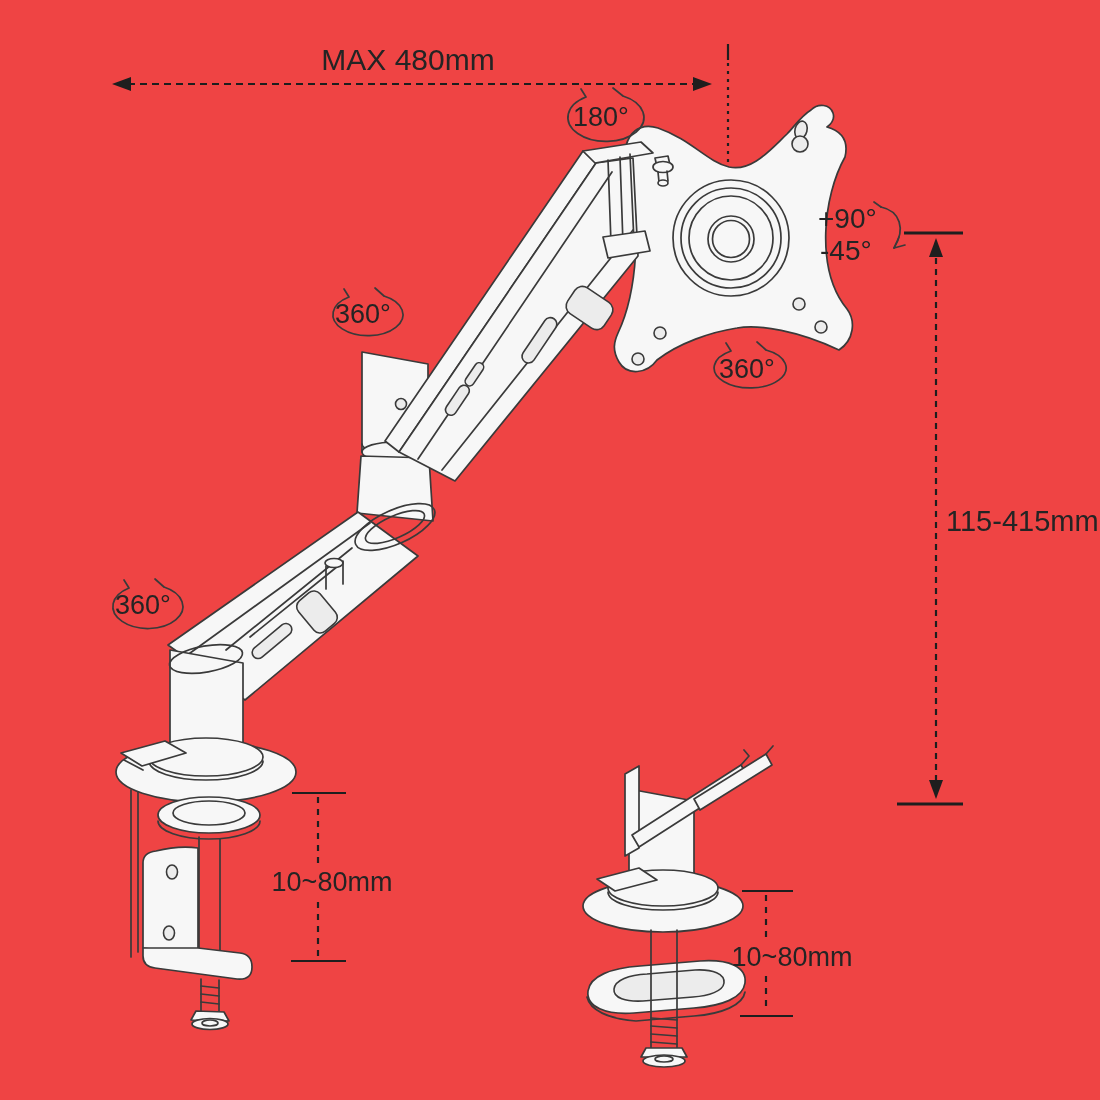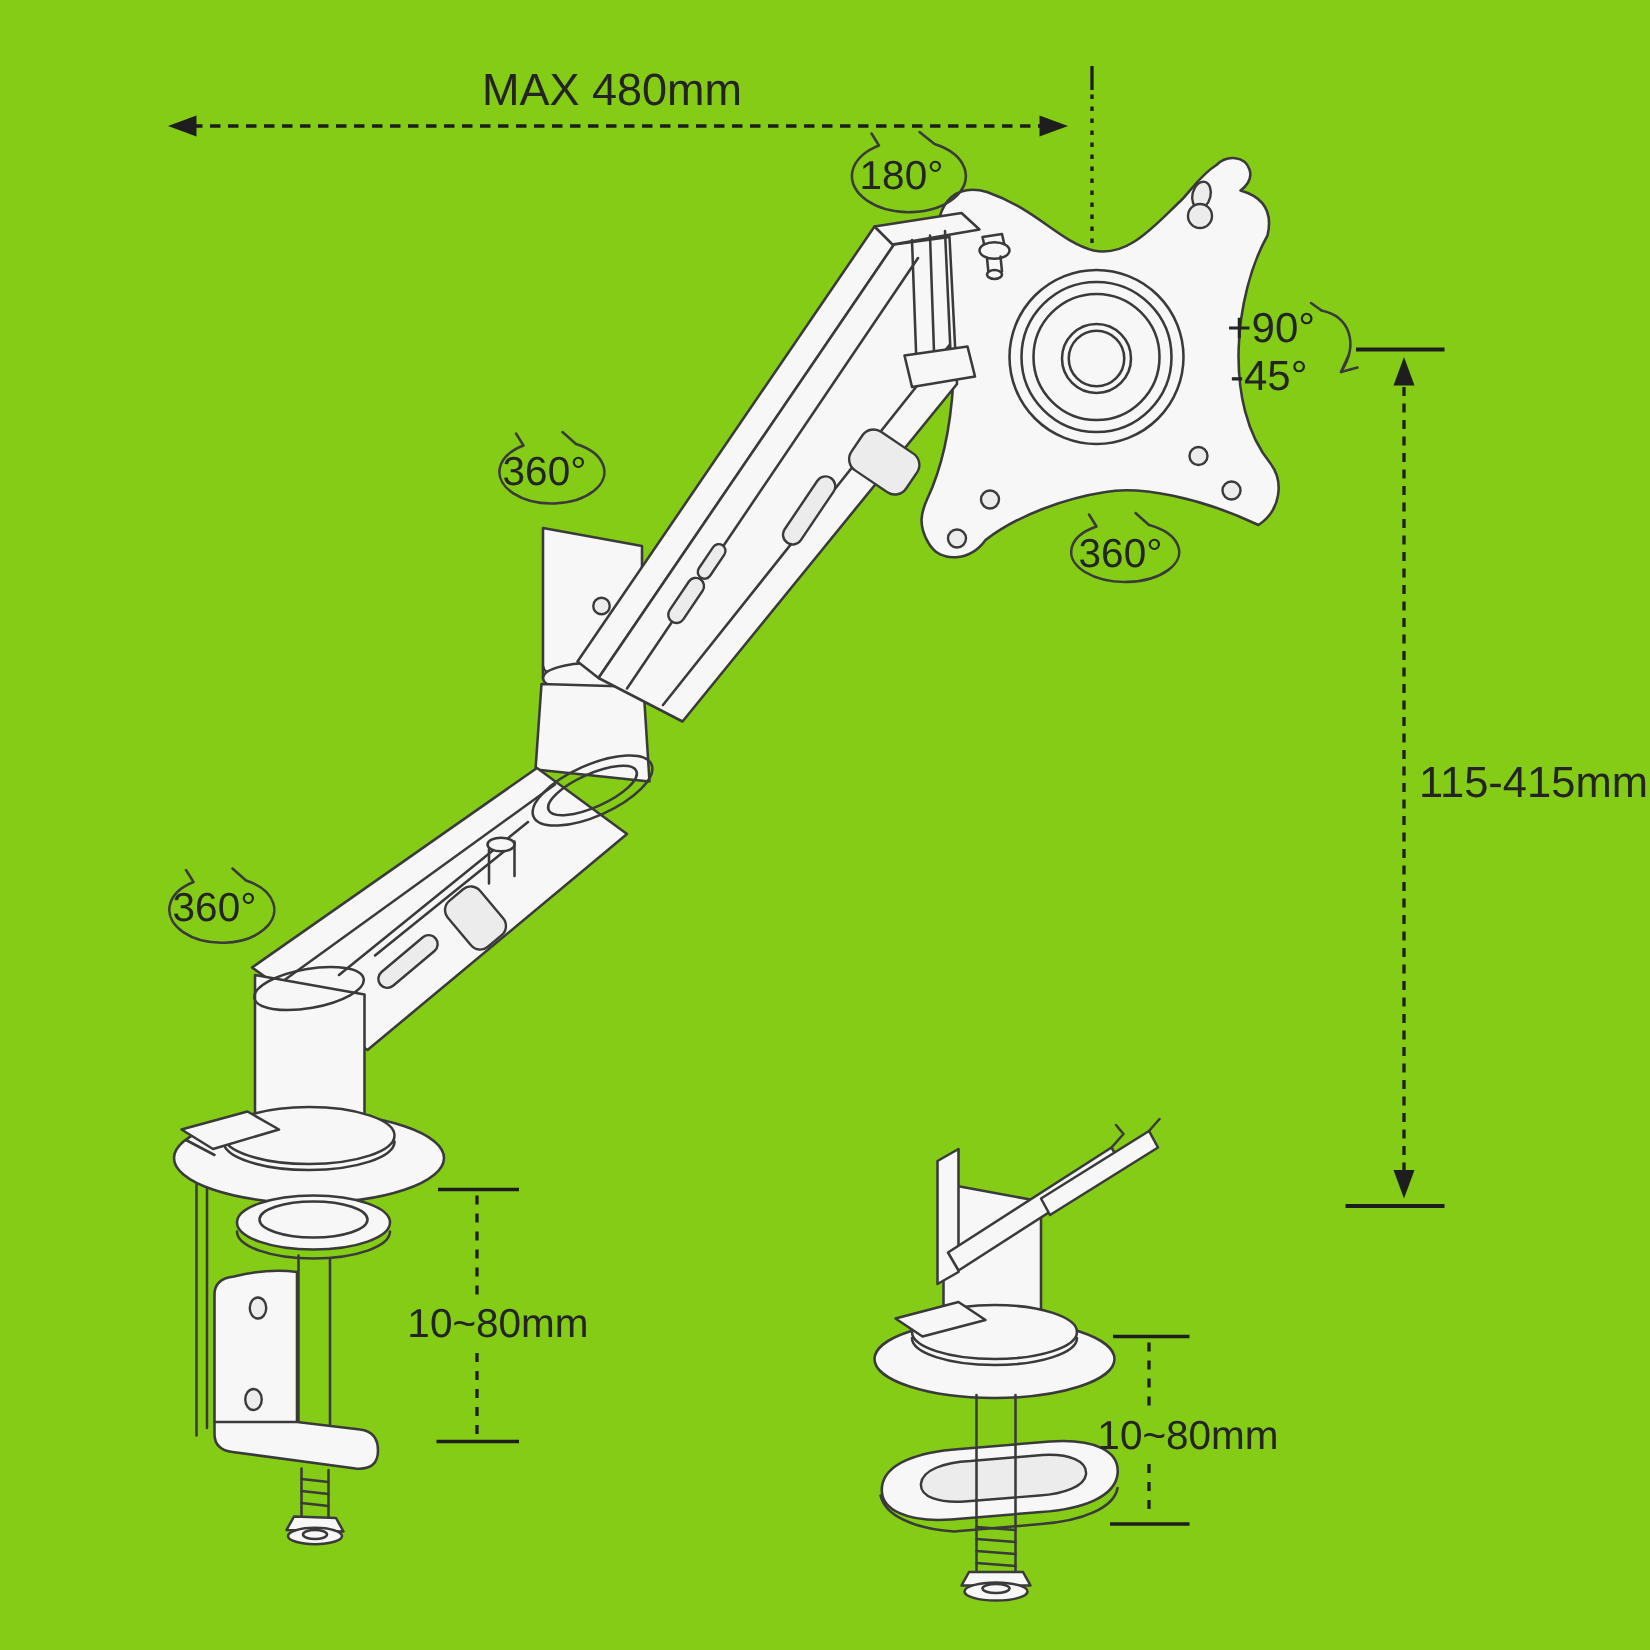--- a/index.html
+++ b/index.html
@@ -1,16 +1,16 @@
 <!DOCTYPE html>
 <html><head>
 <meta charset="utf-8">
 <style>
   html,body{margin:0;padding:0;background:#ececec;}
-  #stage{width:1100px;height:1100px;position:relative;background:#84cc16;overflow:hidden;}
+  #stage{width:1100px;height:1100px;position:relative;background:#ef4444;overflow:hidden;}
   svg{display:block;}
   .s  {stroke:#3a3a3a;stroke-width:1.7;fill:none;stroke-linecap:round;stroke-linejoin:round;}
   .f  {fill:#f7f7f7;stroke:#3a3a3a;stroke-width:1.7;stroke-linejoin:round;}
   .hole{fill:#ececec;stroke:#3a3a3a;stroke-width:1.6;}
   .dim{stroke:#1e1e1e;stroke-width:2.2;fill:none;}
   .bar{stroke:#1e1e1e;stroke-width:2.8;fill:none;}
   .ah {fill:#1e1e1e;stroke:none;}
   .lbl{font-family:"Liberation Sans","DejaVu Sans",sans-serif;fill:#242424;}
 </style>
 </head>

